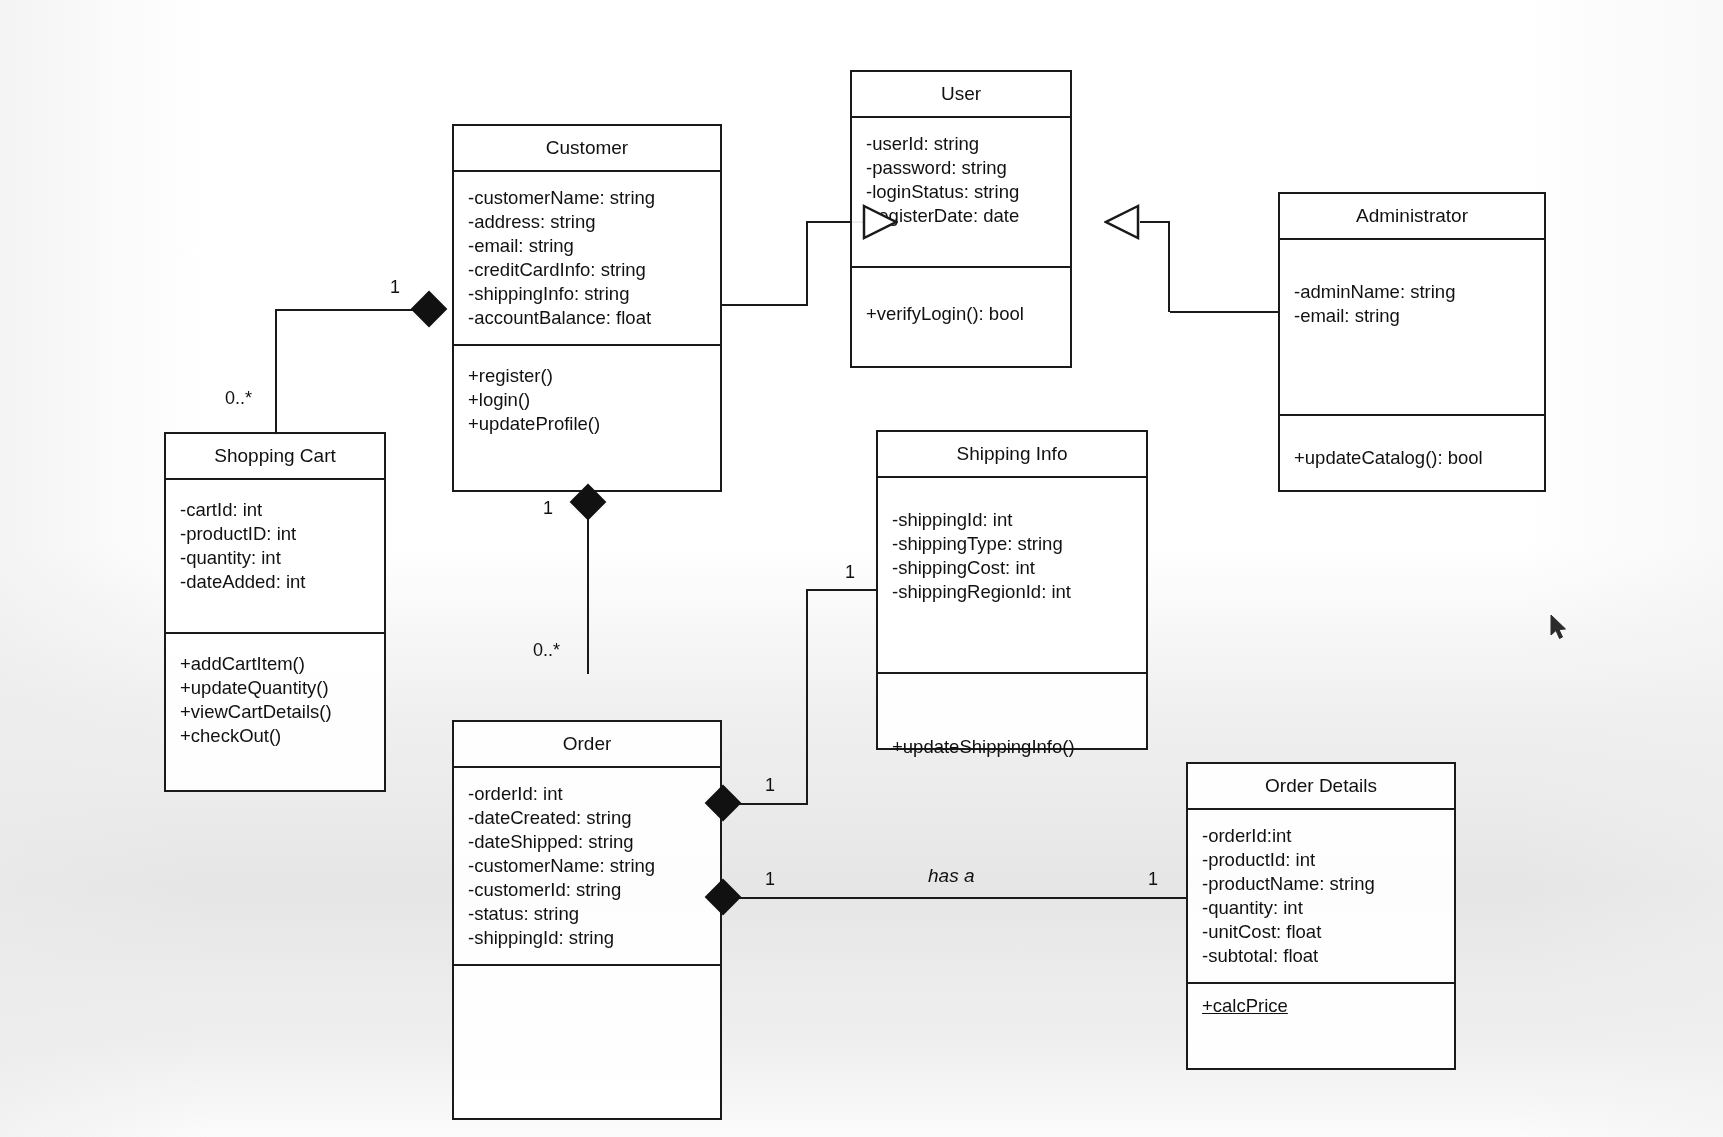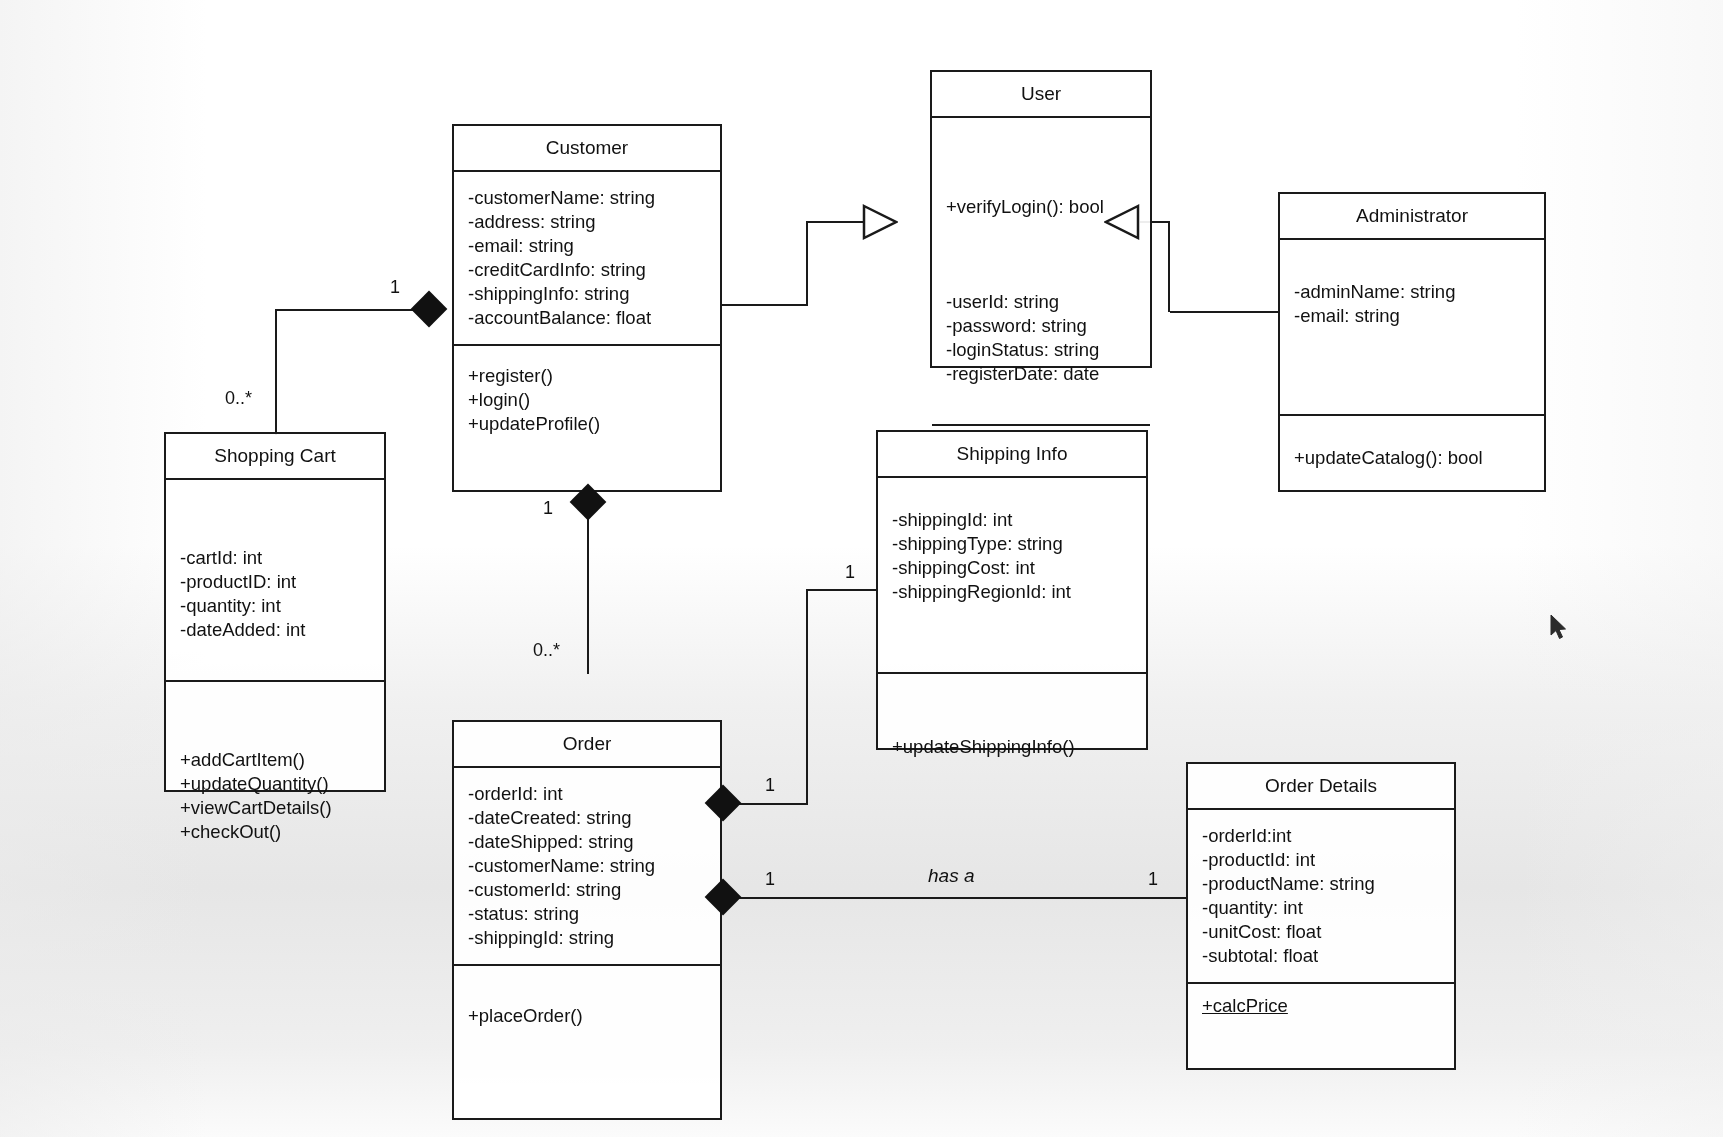--- a/index.html
+++ b/index.html
@@ -137,30 +137,30 @@
   <div class="mult" style="left:225px; top:388px;">0..*</div>
   <div class="mult" style="left:543px; top:498px;">1</div>
   <div class="mult" style="left:533px; top:640px;">0..*</div>
   <div class="mult" style="left:845px; top:562px;">1</div>
   <div class="mult" style="left:765px; top:775px;">1</div>
   <div class="mult" style="left:765px; top:869px;">1</div>
   <div class="mult" style="left:1148px; top:869px;">1</div>
 
   <div class="edge-label" style="left:928px; top:865px;">has a</div>
 
-  <div class="uml-class" style="left:930px; top:70px; width:222px; height:298px;gap:43px;">
+  <div class="uml-class" style="left:850px; top:70px; width:222px; height:298px;">
     <div class="uml-title">User</div>
-    <div class="uml-section methods" style="padding-top:34px;">
-      <span class="row">+verifyLogin(): bool</span>
-    </div>
     <div class="uml-section attrs" style="min-height:120px;">
       <span class="row">-userId: string</span>
       <span class="row">-password: string</span>
       <span class="row">-loginStatus: string</span>
       <span class="row">-registerDate: date</span>
+    </div>
+    <div class="uml-section methods" style="padding-top:34px;">
+      <span class="row">+verifyLogin(): bool</span>
     </div>
   </div>
 
   <div class="uml-class" style="left:452px; top:124px; width:270px; height:368px;">
     <div class="uml-title">Customer</div>
     <div class="uml-section attrs">
       <span class="row">-customerName: string</span>
       <span class="row">-address: string</span>
       <span class="row">-email: string</span>
       <span class="row">-creditCardInfo: string</span>
@@ -178,21 +178,21 @@
     <div class="uml-title">Administrator</div>
     <div class="uml-section attrs" style="padding-top:40px; min-height:120px;">
       <span class="row">-adminName: string</span>
       <span class="row">-email: string</span>
     </div>
     <div class="uml-section methods" style="padding-top:30px;">
       <span class="row">+updateCatalog(): bool</span>
     </div>
   </div>
 
-  <div class="uml-class" style="left:164px; top:432px; width:222px; height:360px;gap:48px;">
+  <div class="uml-class" style="left:164px; top:432px; width:222px; height:360px;">
     <div class="uml-title">Shopping Cart</div>
     <div class="uml-section attrs" style="padding-top:18px; min-height:120px;">
       <span class="row">-cartId: int</span>
       <span class="row">-productID: int</span>
       <span class="row">-quantity: int</span>
       <span class="row">-dateAdded: int</span>
     </div>
     <div class="uml-section methods" style="padding-top:18px;">
       <span class="row">+addCartItem()</span>
       <span class="row">+updateQuantity()</span>
@@ -205,23 +205,20 @@
     <div class="uml-title">Order</div>
     <div class="uml-section attrs">
       <span class="row">-orderId: int</span>
       <span class="row">-dateCreated: string</span>
       <span class="row">-dateShipped: string</span>
       <span class="row">-customerName: string</span>
       <span class="row">-customerId: string</span>
       <span class="row">-status: string</span>
       <span class="row">-shippingId: string</span>
     </div>
-    <div class="uml-section methods" style="padding-top:38px;">
-      <span class="row">+placeOrder()</span>
-    </div>
   </div>
 
   <div class="uml-class" style="left:876px; top:430px; width:272px; height:320px;">
     <div class="uml-title">Shipping Info</div>
     <div class="uml-section attrs" style="padding-top:30px; min-height:150px;">
       <span class="row">-shippingId: int</span>
       <span class="row">-shippingType: string</span>
       <span class="row">-shippingCost: int</span>
       <span class="row">-shippingRegionId: int</span>
     </div>

